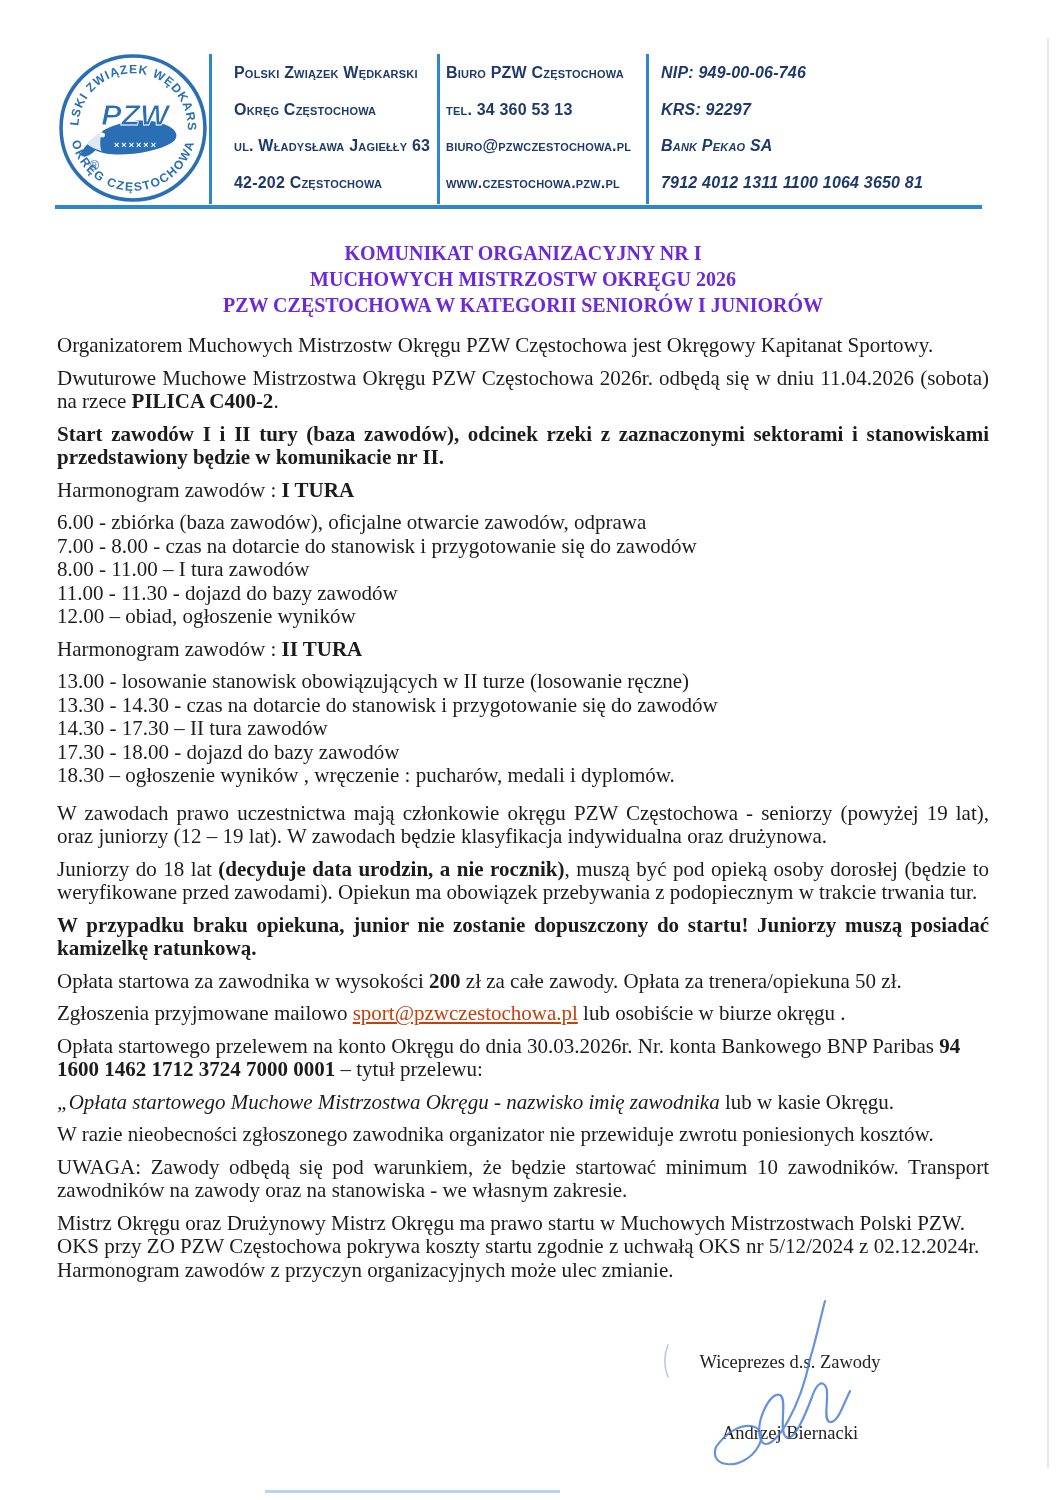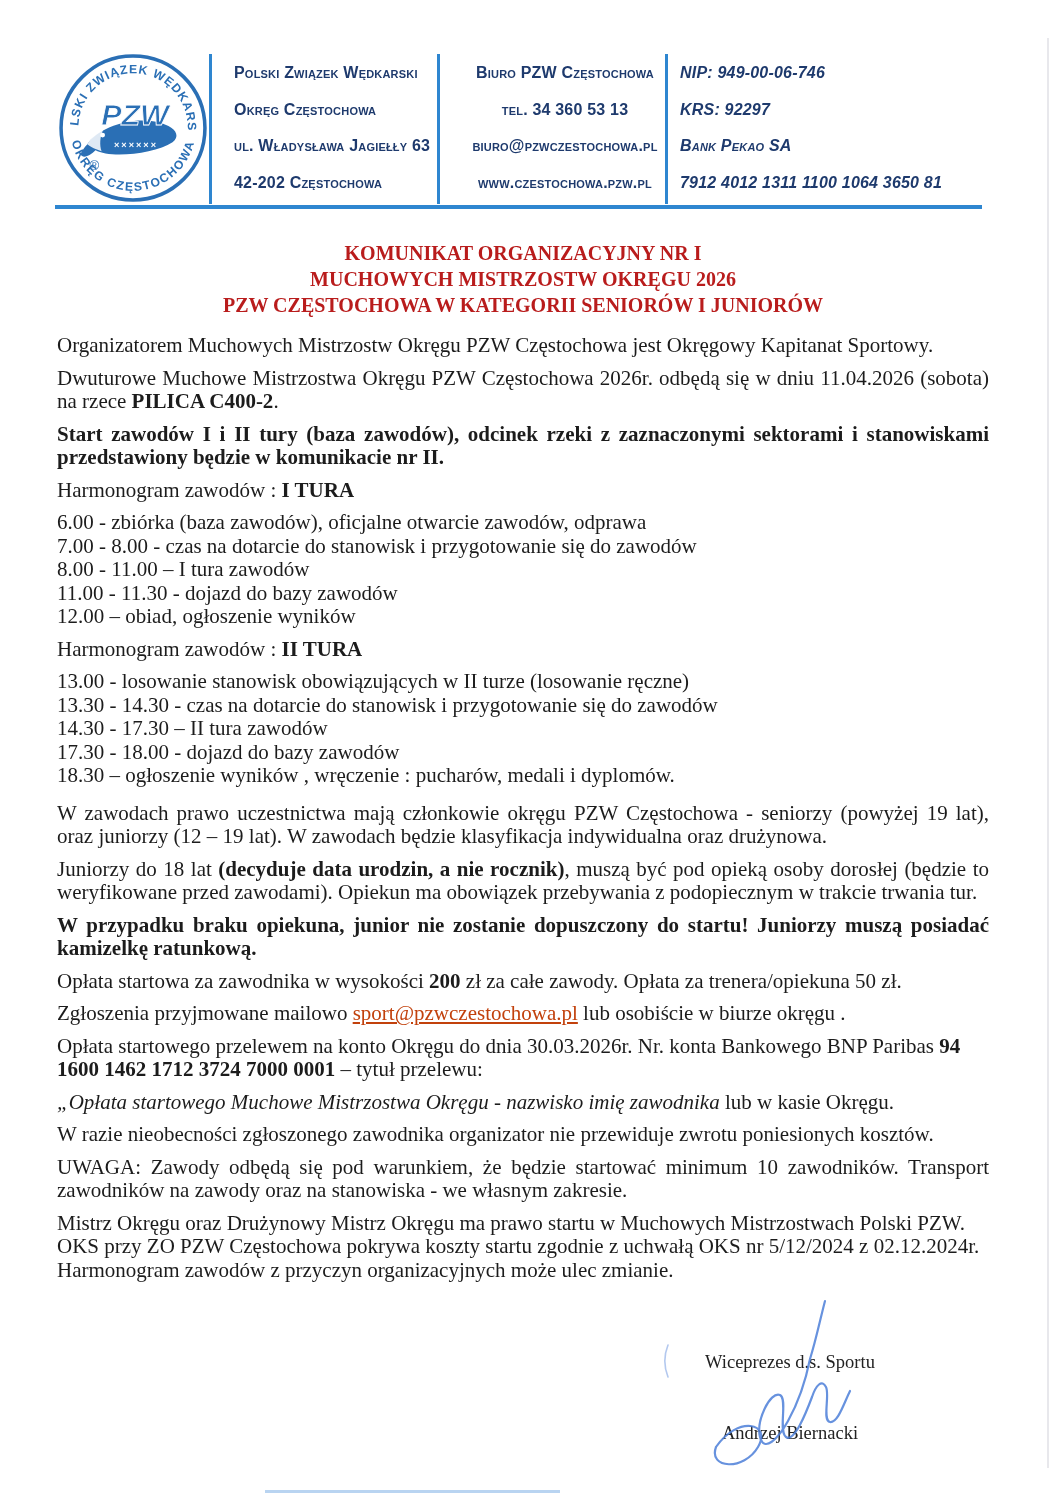--- a/index.html
+++ b/index.html
@@ -14,28 +14,28 @@
   .vsep { width:3px; background:#2e86d0; height:150px; margin-top:2px; flex:0 0 auto; }
   .hcol {
     font-family:"Liberation Sans", sans-serif;
     font-variant:small-caps; letter-spacing:.2px;
     color:#1e3a6d; font-size:16px; font-weight:600;
     display:flex; flex-direction:column; justify-content:space-between;
     padding:10px 0 14px 0; height:128px; margin-top:2px;
   }
   .hcol .hline { white-space:nowrap; }
   .col-org   { margin-left:10px; padding-left:12px; width:203px; }
-  .col-office{ margin-left:0;  padding-left:25px; width:200px;text-align:center; }
+  .col-office{ margin-left:0;  padding-left:6px; width:200px; }
   .col-ids   { margin-left:0;  padding-left:12px; width:300px;font-style:italic; }
   .col-org .hline.b { font-weight:700; }
   .hrule { position:absolute; top:205px; left:55px; width:927px; height:4px; background:#2e86d0; }
 
   
   .title { position:absolute; top:240px; left:57px; width:932px; text-align:center;
-           font-weight:bold; font-size:20px; line-height:26px; color:#b91c1c; }
+           font-weight:bold; font-size:20px; line-height:26px; color:#6d28d9; }
 
   
   .docbody { position:absolute; top:334px; left:57px; width:932px;
              font-size:21px; line-height:23.5px; }
   .docbody p { margin:0 0 9px 0; }
   .just { text-align:justify; }
   .b { font-weight:bold; }
   .i { font-style:italic; }
   .sched { margin:0 0 9px 0; }
   .tight { margin-bottom:2px; }
@@ -165,21 +165,21 @@
 
     <p><span>W razie nieobecności zgłoszonego zawodnika organizator nie przewiduje zwrotu poniesionych kosztów.</span></p>
 
     <p class="just"><span>UWAGA: Zawody odbędą się pod warunkiem, że będzie startować minimum 10 zawodników. Transport zawodników na zawody oraz na stanowiska - we własnym zakresie.</span></p>
 
     <p><span>Mistrz Okręgu oraz Drużynowy Mistrz Okręgu ma prawo startu w Muchowych Mistrzostwach Polski PZW. OKS przy ZO PZW Częstochowa pokrywa koszty startu zgodnie z uchwałą OKS nr 5/12/2024 z 02.12.2024r. Harmonogram zawodów z przyczyn organizacyjnych może ulec zmianie.</span></p>
 
   </div>
 
   <div class="sig-block">
-    <div>Wiceprezes d.s. Sportu</div>
+    <div>Wiceprezes d.s. Zawody</div>
     <div class="sig-name">Andrzej Biernacki</div>
   </div>
 
   <svg class="sig-ink" viewBox="0 0 230 200">
     <g fill="none" stroke="#4d7fd9" stroke-width="2.2" stroke-linecap="round" opacity="0.85">
       <path d="M165,6 C160,25 156,45 150,64"></path>
       <path d="M150,64 C146,84 138,108 128,126 C118,144 104,158 100,142 C96,126 110,96 120,100 C128,104 118,136 126,142 C134,148 146,118 152,102 C156,90 162,84 166,92 C170,100 162,126 170,127 C178,128 184,108 190,96"></path>
       <path d="M56,152 C78,120 112,128 98,152 C84,176 48,174 56,152"></path>
       <path d="M8,50 C4,60 4,72 8,82" opacity="0.5" stroke-width="1.6"></path>
     </g>

